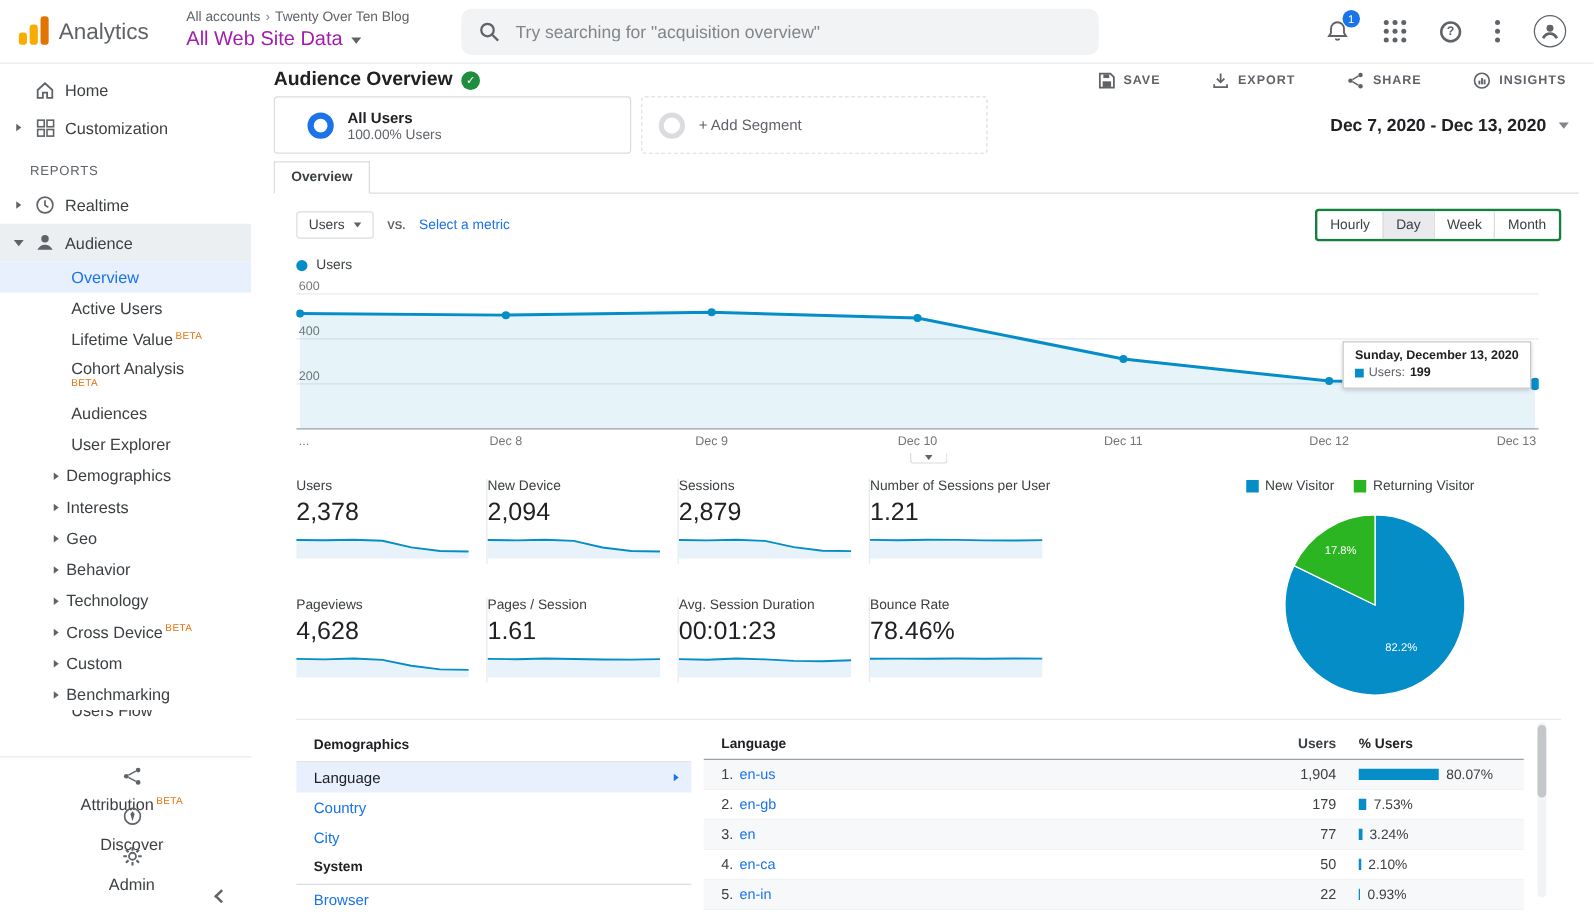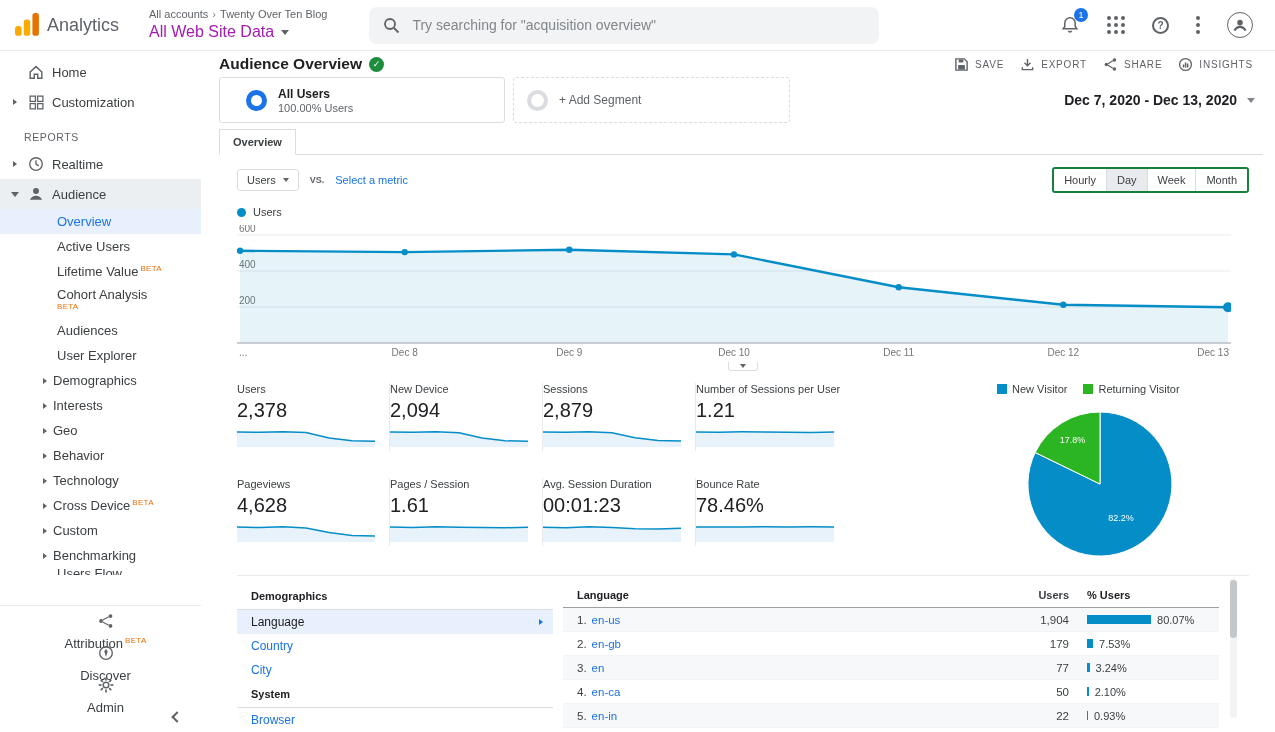--- a/index.html
+++ b/index.html
@@ -44,35 +44,35 @@
   .tri-d { width:0; height:0; border-left:4px solid transparent; border-right:4px solid transparent; border-top:5px solid #5f6368; }
   .tri-r.sm { border-top-width:3px; border-bottom-width:3px; border-left-width:4px; }
   .tri-r.blue { border-left-color:#1a73e8; }
   .reports-label { margin-top:14px; height:18px; padding-left:24px; font-size:10.5px; letter-spacing:0.6px; color:#5f6368; }
   .snav-scroll { height:455px; overflow:hidden; }
   .row-open { background:#eceff1; }
   .sub { height:25px; display:flex; align-items:center; padding-left:57px; font-size:13px; color:#3c4043; }
   .sub.exp { padding-left:43px; gap:6px; }
   .sub.active { background:#e8f0fe; color:#1a73e8; }
   .sub.cohort { height:34px; align-items:flex-start; padding-top:3px; }
-  .sub.clip { height:7px; overflow:hidden; align-items:flex-start; }
+  .sub.clip { height:7px; overflow:hidden; align-items:flex-end; }
   .sub.clip span { line-height:12px; display:block; }
   .beta { font-size:8px; color:#e8710a; vertical-align:super; margin-left:2px; letter-spacing:0.3px; }
   .beta-block { display:block; font-size:8px; color:#e8710a; line-height:9px; letter-spacing:0.3px; }
   .snav-bottom { margin-top:auto; border-top:1px solid #e8eaed; }
   .snav-bottom .sit { height:32px;flex-direction:column; }
   .collapse-row { height:30px; display:flex; align-items:center; justify-content:flex-end; padding-right:20px; }
   .chev-left { width:8px; height:8px; border-left:2px solid #5f6368; border-bottom:2px solid #5f6368; transform:rotate(45deg); }
 
   
   .page-head { height:44px; display:flex; align-items:center; gap:7px; }
   .page-title { font-size:15.5px; font-weight:bold; color:#202124; }
   .check-badge { width:15px; height:15px; border-radius:50%; background:#1e8e3e; color:#fff; font-size:9px; display:flex; align-items:center; justify-content:center; }
   .check-badge::after { content:"✓"; }
-  .actions { margin-left:auto; display:flex; gap:16px; padding-right:10px; }
+  .actions { margin-left:auto; display:flex; gap:41px; padding-right:10px;font-weight:bold; }
   .action { display:flex; align-items:center; gap:6px; font-size:10px; color:#5f6368; letter-spacing:0.8px; }
 
   
   .segment-row { display:flex; align-items:center; height:56px; }
   .seg-box { width:286px; height:46px; border:1px solid #dadce0; border-radius:3px; display:flex; align-items:center; padding-left:26px; gap:11px; background:#fff; }
   .seg-ring { width:21px; height:21px; border-radius:50%; border:5px solid #1a73e8; flex-shrink:0; }
   .seg-ring.gray { border-color:#dadce0; border-width:4px; }
   .seg-name { font-size:12px; font-weight:bold; color:#202124; }
   .seg-detail { font-size:11px; color:#5f6368; margin-top:1px; }
   .add-seg { margin-left:8px; width:277px; height:46px; border:1px dashed #dadce0; border-radius:3px; display:flex; align-items:center; padding-left:13px; gap:11px; font-size:12px; color:#5f6368; }
@@ -472,20 +472,28 @@
             <circle cx="826.3" cy="79.8" r="3.2" fill="#058dc7"></circle>
             <circle cx="991.0" cy="82.2" r="5" fill="#058dc7"></circle>
             <text x="2" y="131" font-size="10" fill="#757575" text-anchor="start">...</text>
             <text x="167.66666666666666" y="131" font-size="10" fill="#757575" text-anchor="middle">Dec 8</text>
             <text x="332.3333333333333" y="131" font-size="10" fill="#757575" text-anchor="middle">Dec 9</text>
             <text x="497" y="131" font-size="10" fill="#757575" text-anchor="middle">Dec 10</text>
             <text x="661.6666666666666" y="131" font-size="10" fill="#757575" text-anchor="middle">Dec 11</text>
             <text x="826.3333333333333" y="131" font-size="10" fill="#757575" text-anchor="middle">Dec 12</text>
             <text x="992" y="131" font-size="10" fill="#757575" text-anchor="end">Dec 13</text>
           </svg>
+        <div class="chart-tooltip" data-interactable="false">
+          <div class="tt-title" data-interactable="false">Sunday, December 13, 2020</div>
+          <div class="tt-row">
+            <span class="tt-sq" data-interactable="false" style="background: rgb(5, 141, 199);"></span>
+            <span data-interactable="false">Users:</span>
+            <span class="tt-val" data-interactable="false">199</span>
+          </div>
+        </div>
       </div>
       <div class="range-toggle" data-interactable="true">
         <span class="caret" data-interactable="false"></span>
       </div>
 
       <div class="viz-row">
         <div class="cards">
           <div class="card" data-interactable="false">
             <div class="card-label" data-interactable="true">Users</div>
             <div class="card-value" data-interactable="false">2,378</div>

